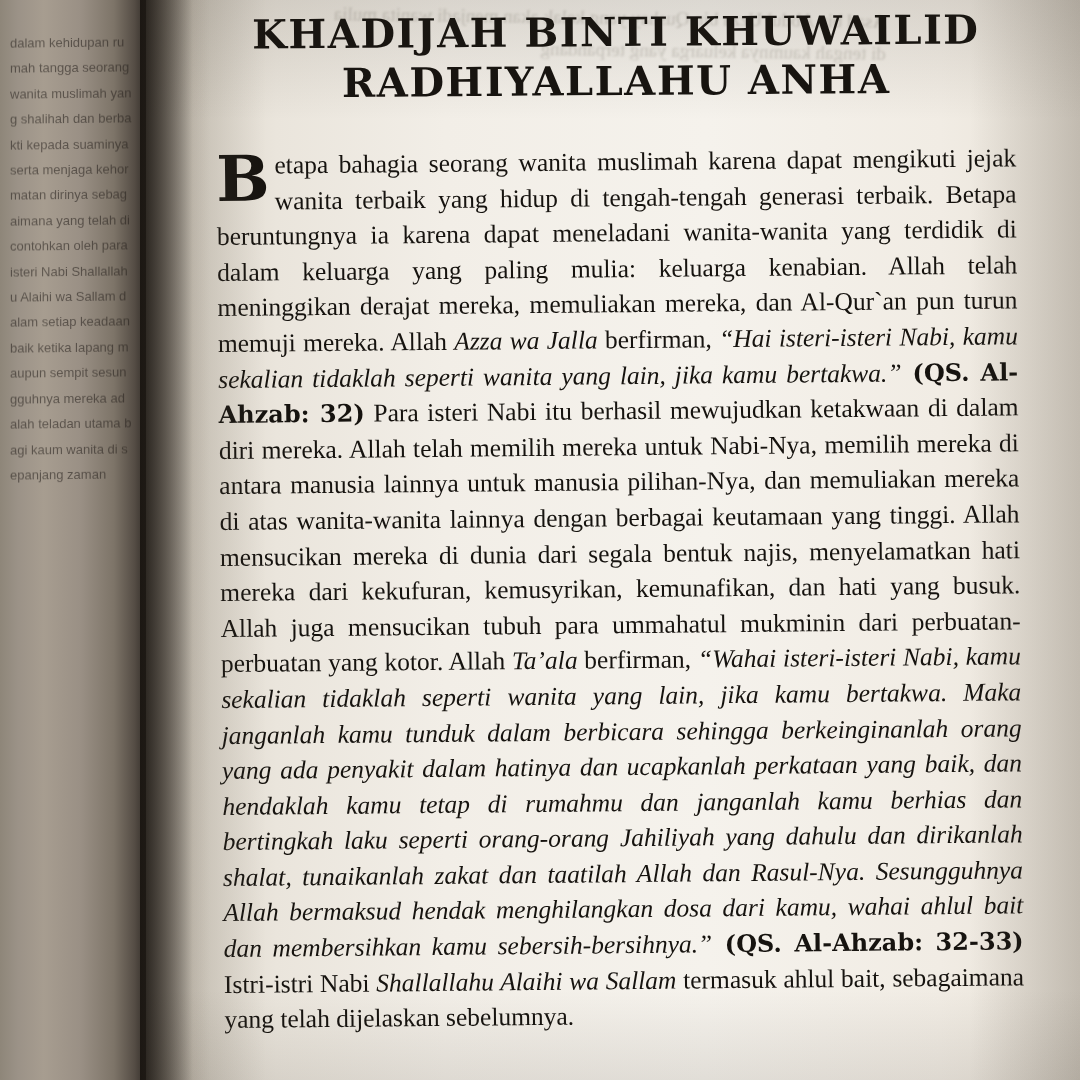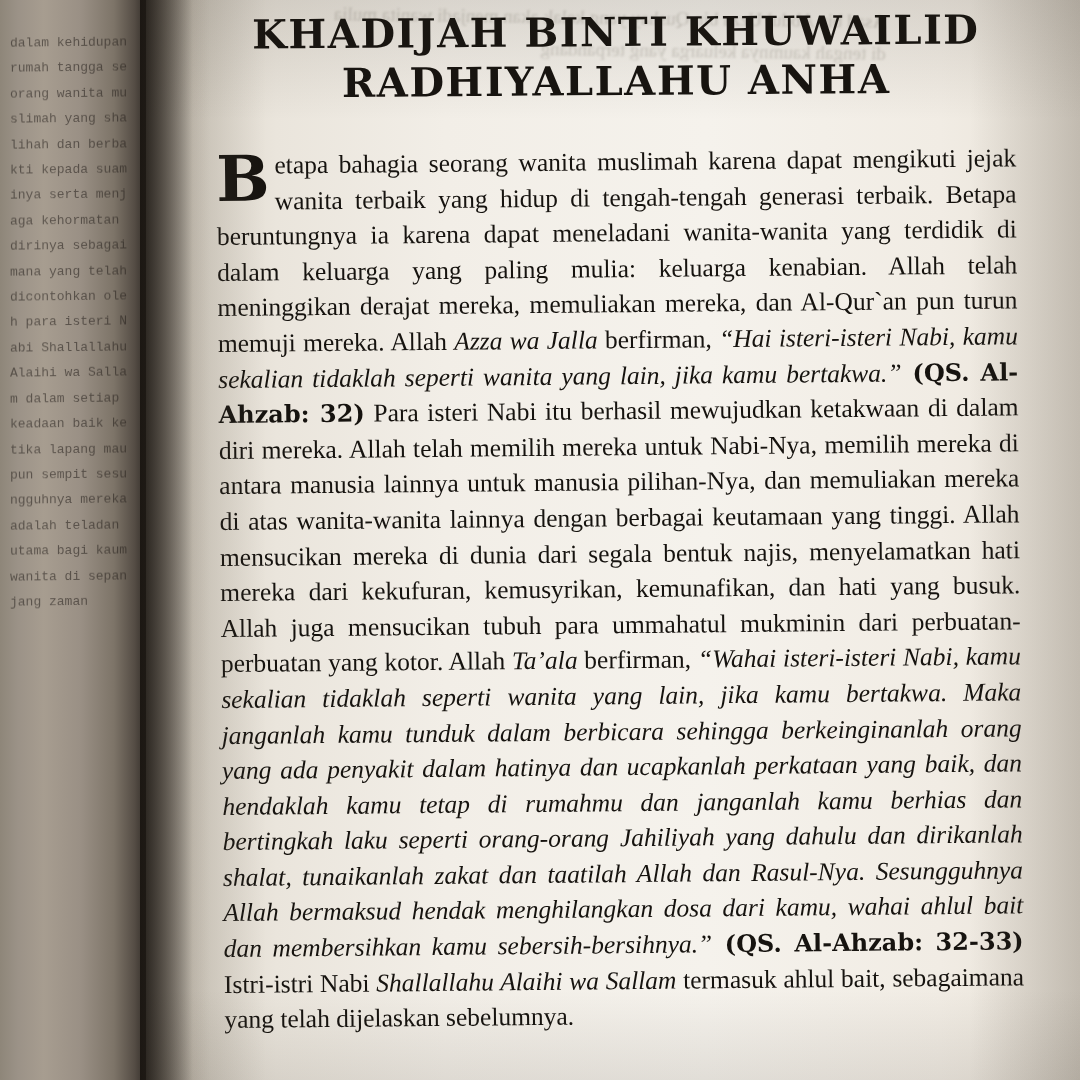--- a/index.html
+++ b/index.html
@@ -46,21 +46,21 @@
   }
 
   .left-page .ghost-lines {
     position: absolute;
     left: 10px;
     top: 30px;
     right: 14px;
     font-size: 13px;
     line-height: 25.4px;
     color: rgba(32, 28, 24, 0.55);
-    font-family: Liberation Mono, monospace;
+    font-family: Liberation Sans, sans-serif;
     transform: skewY(-0.6deg);
     word-break: break-all;
     filter: blur(0.6px);
   }
 
   
   .gutter {
     position: absolute;
     left: 140px;
     top: 0;

